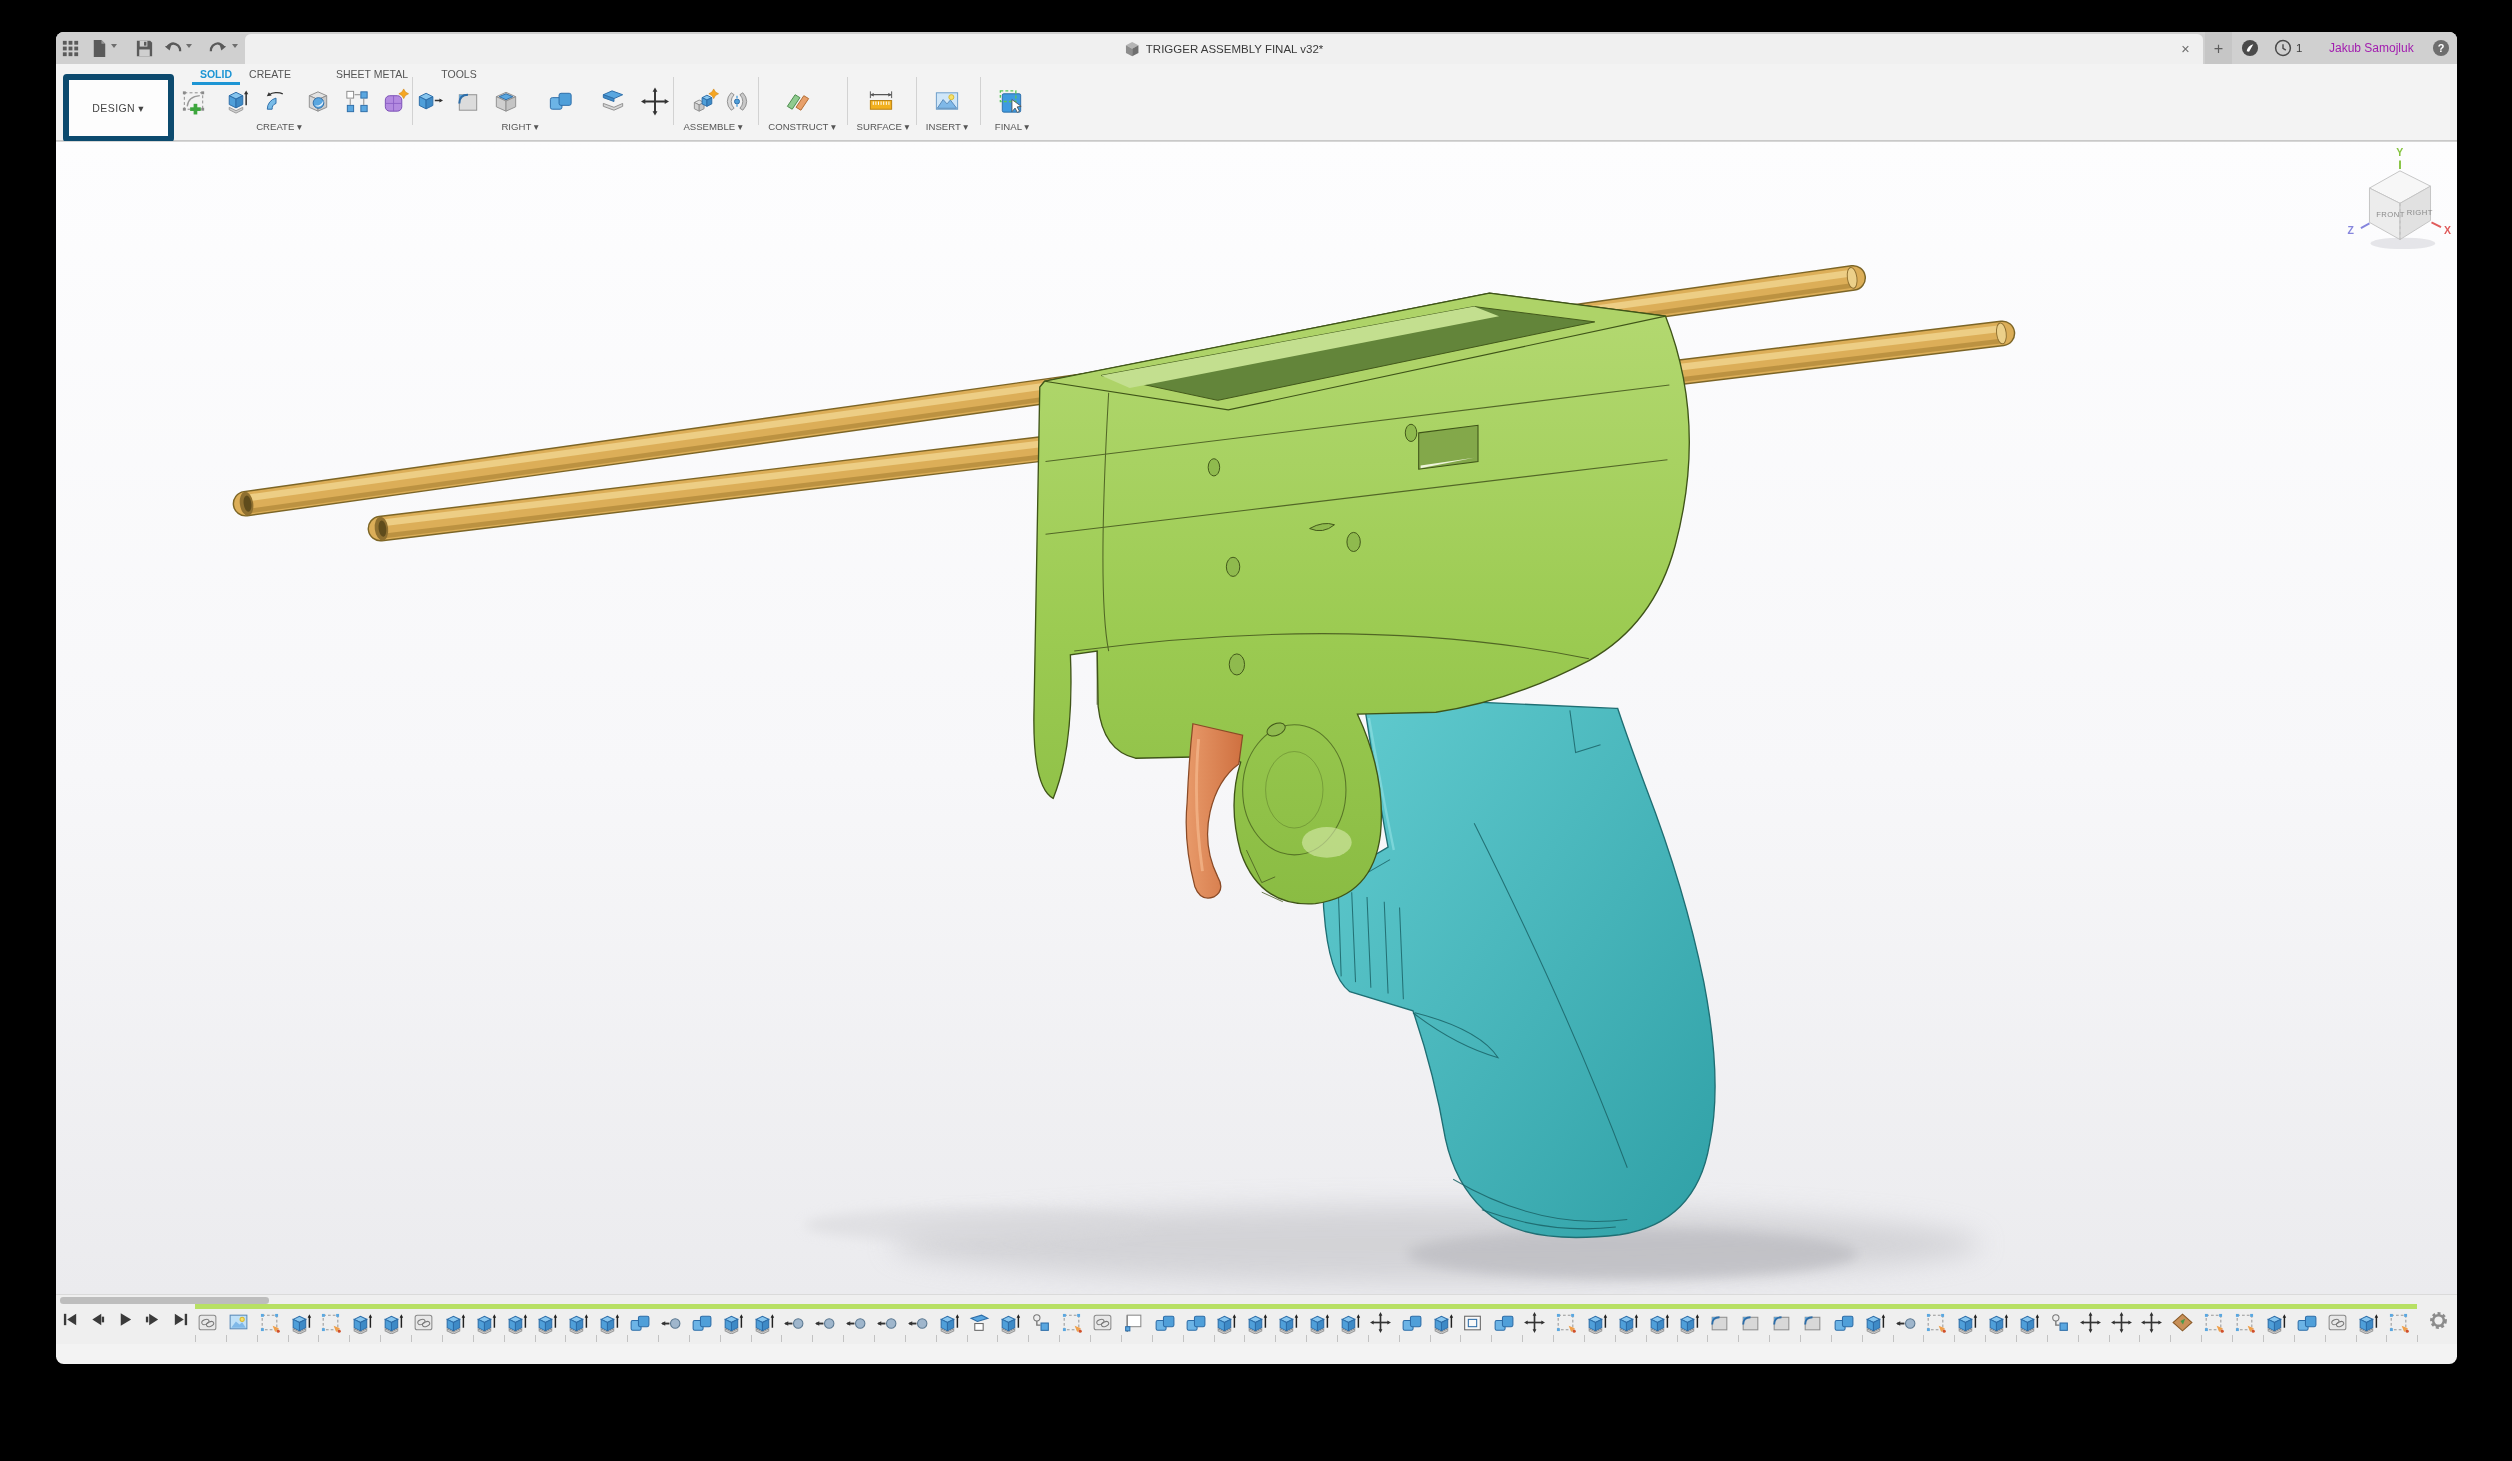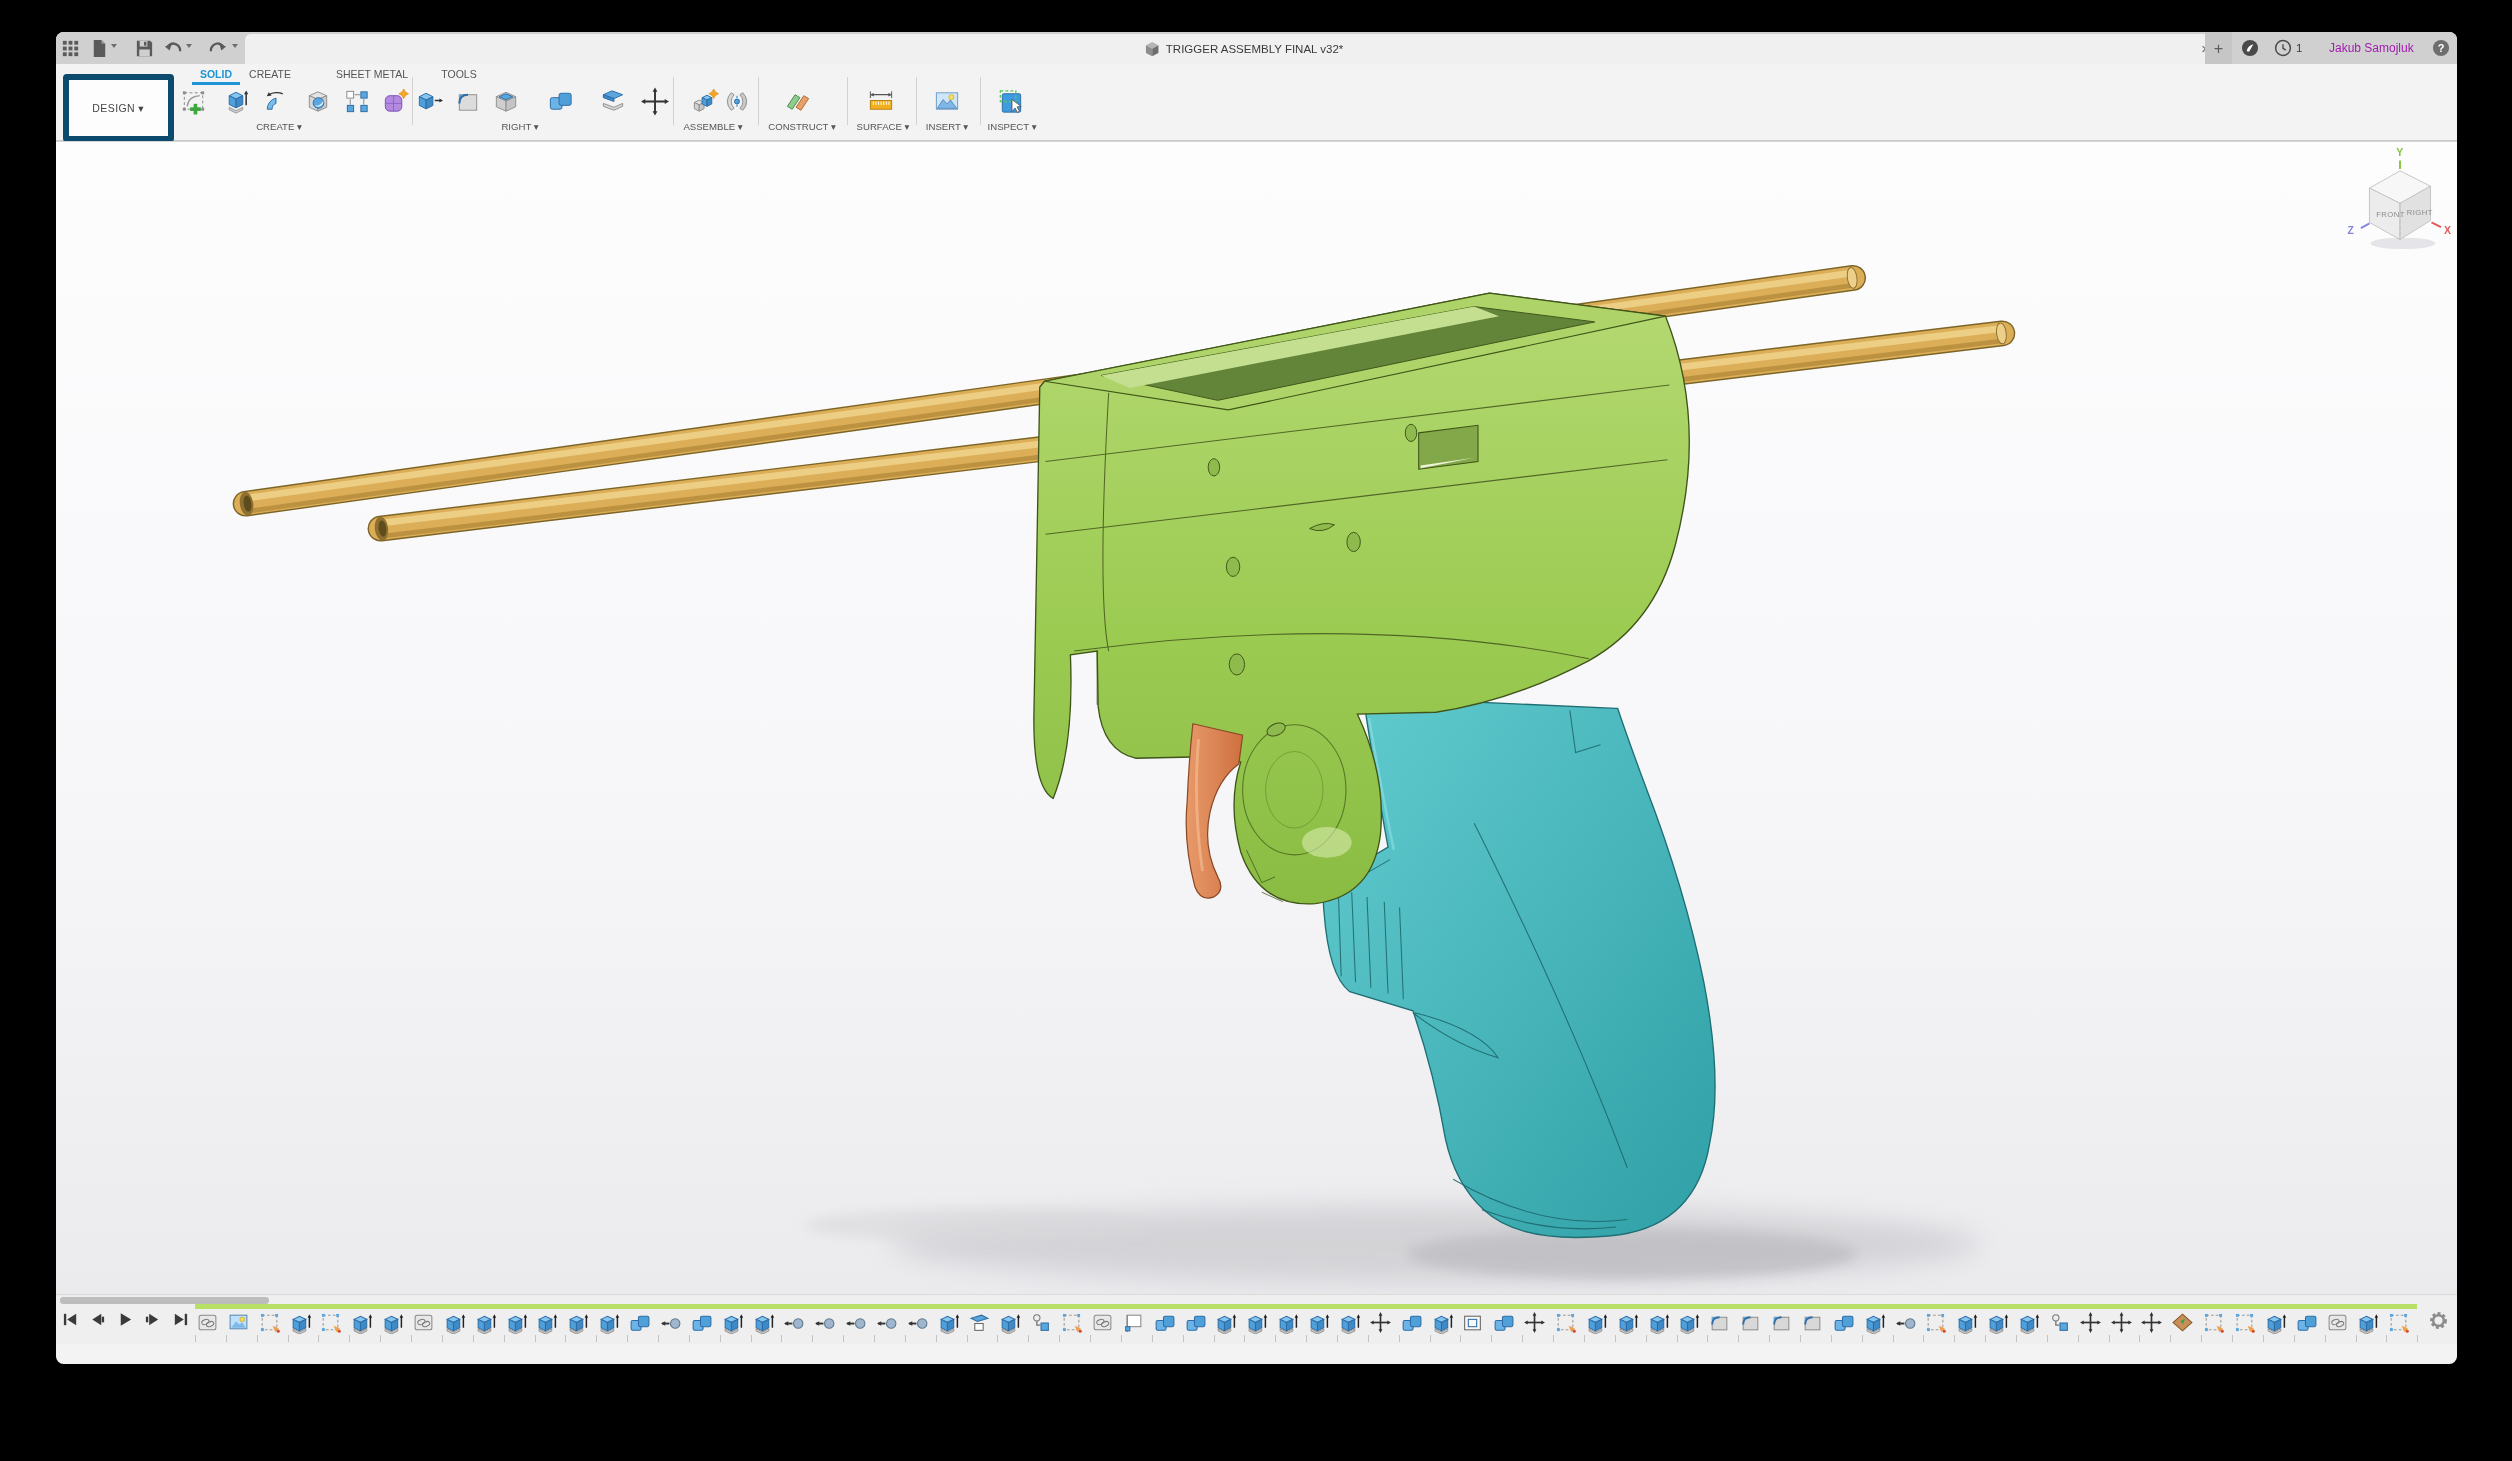--- a/index.html
+++ b/index.html
@@ -14,21 +14,21 @@
       background:#cbcbcb;border:1px solid #9e9e9e;box-sizing:border-box;}
   .title-text{position:absolute;left:0;right:0;top:0;height:21px;line-height:21px;text-align:center;
               font-size:12px;color:#444;}
   
   .docbar{position:relative;height:32px;background:#d0d0d0;}
   .appicon{position:absolute;top:5.7px;width:21px;height:21px;}
   .caret{position:absolute;top:12.4px;width:0;height:0;border-left:3.3px solid transparent;
          border-right:3.3px solid transparent;border-top:4.3px solid #6e6e6e;}
   .doctab{position:absolute;left:189px;top:1.9px;bottom:0;width:1958px;background:#f0f0f0;
           border-radius:5.7px 5.7px 0 0;display:flex;align-items:center;justify-content:center;
-          font-size:11.5px;color:#3a3a3a;padding-left:20px;}
+          font-size:11.5px;color:#3a3a3a;}
   .doctab .dicon{margin-right:6.7px;display:inline-flex;}
   .tabclose{position:absolute;right:13.4px;top:0;height:30px;line-height:30px;font-size:14.4px;
             color:#6e6e6e;cursor:default;}
   .newtab{position:absolute;left:2149px;top:0;bottom:0;width:27px;background:#c6c6c6;
           text-align:center;line-height:32px;font-size:16.3px;color:#5d5d5d;}
   .rc{position:absolute;top:6.7px;}
   .username{position:absolute;top:0;height:32px;line-height:32px;font-size:12px;color:#a21caf;}
   .jobcount{position:absolute;top:0;height:32px;line-height:32px;font-size:11.5px;color:#3c3c3c;}
   
   .ribbon{position:relative;height:77px;background:#f3f3f3;border-bottom:1px solid #c9c9c9;box-sizing:border-box;}
@@ -273,21 +273,21 @@
             <rect x="4" y="6" width="22" height="17" fill="#cfe6f8" stroke="#6a9cc8"></rect>
             <circle cx="19.5" cy="10.5" r="2.6" fill="#f7e06a" stroke="#d8b830"></circle>
             <path d="M5 22 L11 13 L15 17.5 L18.5 13.5 L25 22 Z" fill="#7fb8e8" stroke="#5a8ab8"></path>
           </svg></div>
         <div class="riblabel" style="left: 891px;">INSERT ▾</div>
         <div class="ribicon" style="left: 955px;"><svg width="29" height="29" viewBox="0 0 30 30" xmlns="http://www.w3.org/2000/svg">
             <rect x="6" y="7" width="19" height="19" rx="1.5" fill="#3f9be0" stroke="#2d6da8"></rect>
             <rect x="4" y="4" width="16" height="11" fill="none" stroke="#58c858" stroke-width="1.4" stroke-dasharray="3 2.2"></rect>
             <polygon points="16,13 16,25.5 19.2,21.8 21.6,26.3 23.8,25 21.3,20.6 25.5,20" fill="#fff" stroke="#444" stroke-width="0.8"></polygon>
           </svg></div>
-        <div class="riblabel" style="left: 956px;">INSPECT ▾</div>
+        <div class="riblabel" style="left: 956px;">FINAL ▾</div>
         <div class="ribsep" style="left: 356px;"></div>
         <div class="ribsep" style="left: 617px;"></div>
         <div class="ribsep" style="left: 702px;"></div>
         <div class="ribsep" style="left: 791px;"></div>
         <div class="ribsep" style="left: 860px;"></div>
         <div class="ribsep" style="left: 924px;"></div>
       </div>
 
     <div class="viewport">
       <svg class="scene" width="2401" height="1153" viewBox="58 168 2509 1205">

